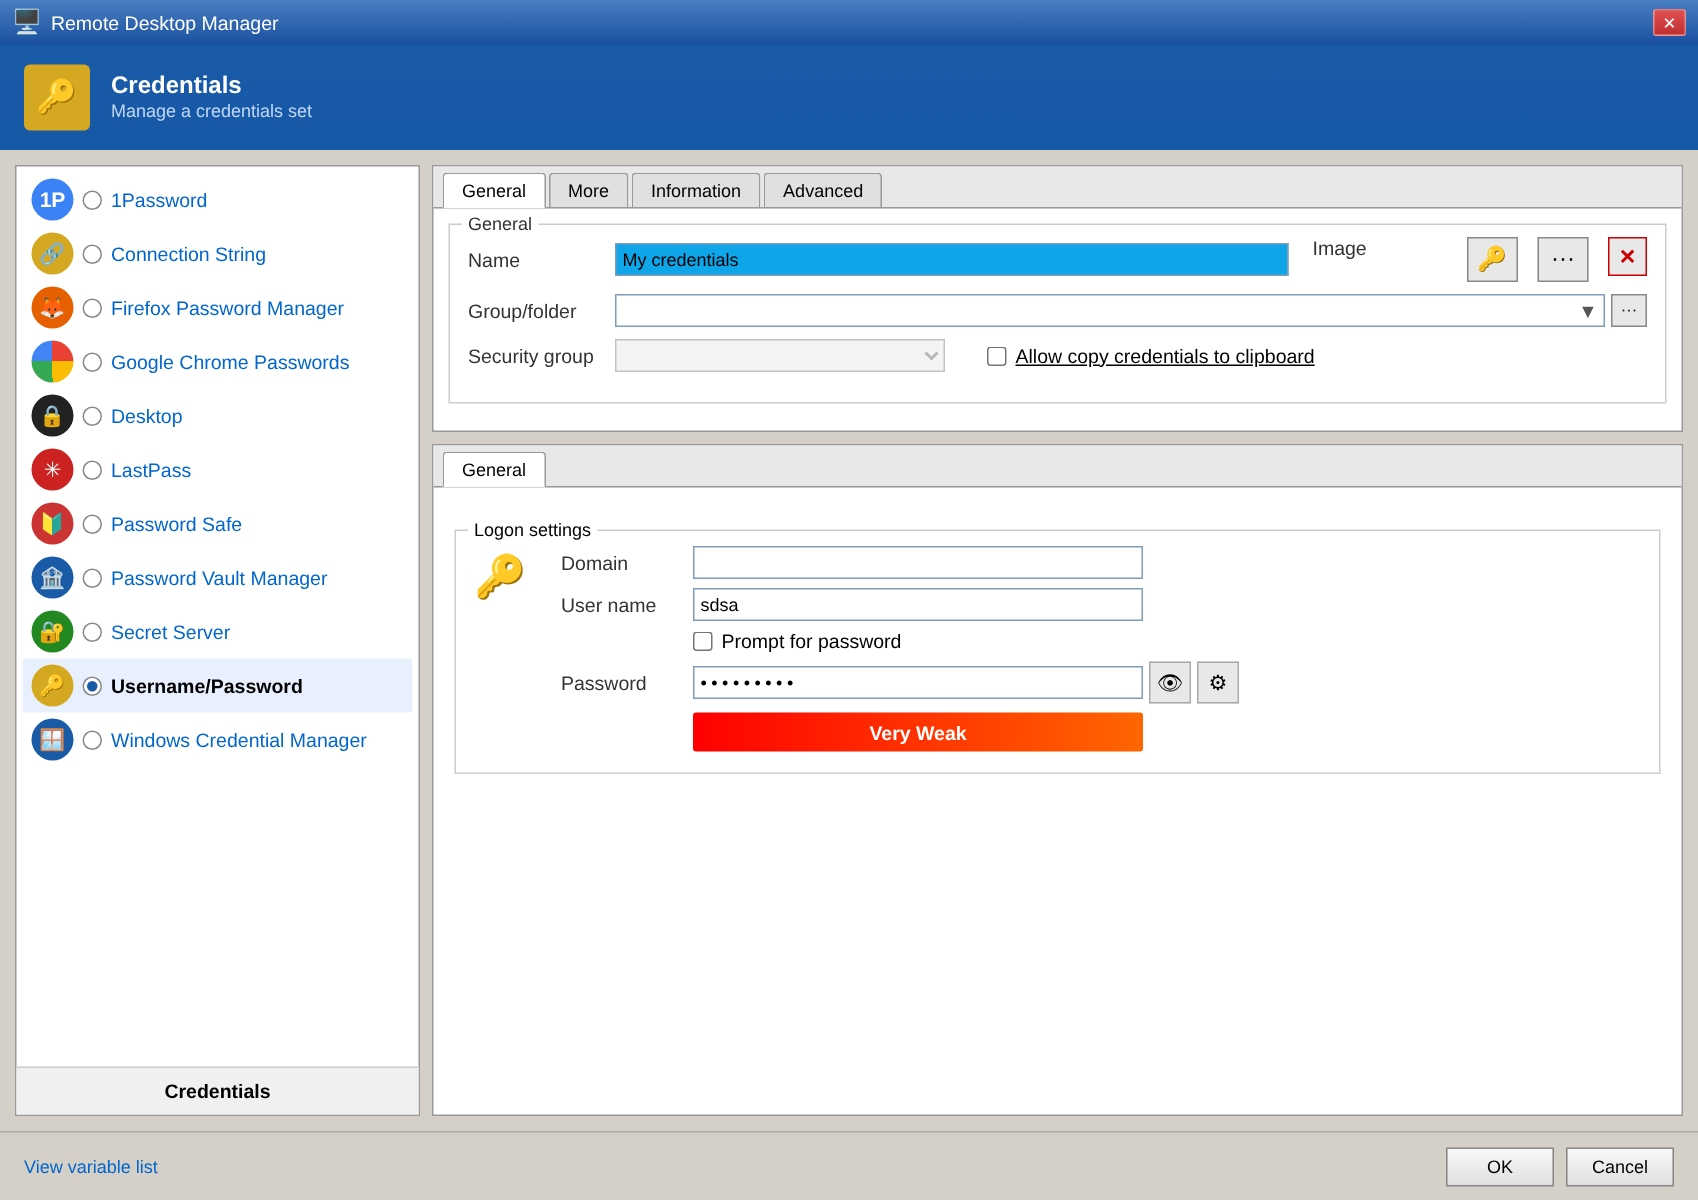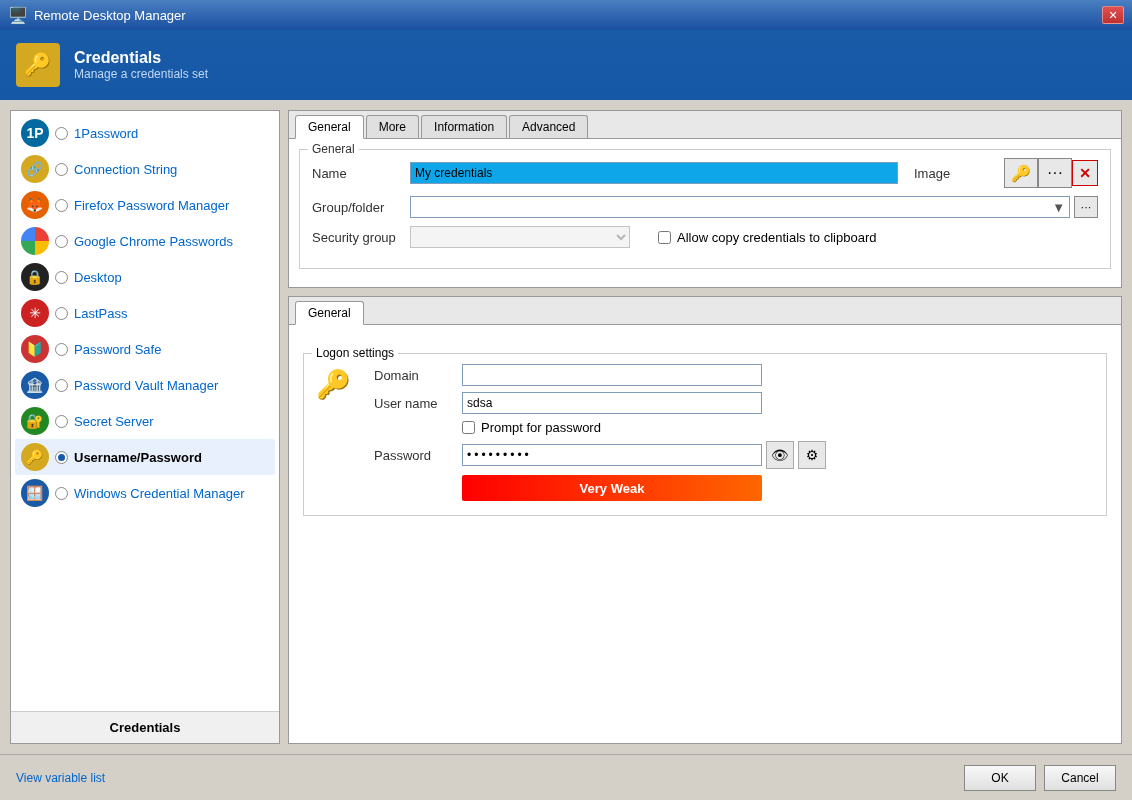--- a/index.html
+++ b/index.html
@@ -162,23 +162,23 @@
     }
     .dropdown-arrow { color: #555; }
     .ellipsis-btn {
       width: 24px; height: 22px; border: 1px solid #888; background: #e8e8e8;
       display: flex; align-items: center; justify-content: center; cursor: pointer; font-size: 11px;
     }
     .security-select {
       width: 220px; height: 22px; border: 1px solid #aaa; background: #f0f0f0;
       color: #999; font-size: 12px; padding: 0 4px;
     }
-    .checkbox-row { display: flex; align-items: center; gap: 6px; }
+    .checkbox-row { display: flex; align-items: center; gap: 6px; text-decoration: underline; }
     .checkbox-row input[type=checkbox] { width: 13px; height: 13px; }
-    .image-section { display: flex; align-items: center; gap: 0; margin-left: 8px; }
+    .image-section { display: flex; align-items: flex-start; gap: 13px; margin-left: 8px; }
 
     
     .lower-panel {
       background: white;
       border: 1px solid #999;
       flex: 1;
     }
     .lower-tab-bar {
       display: flex;
       background: #e8e8e8;
@@ -251,21 +251,21 @@
     }
     .footer-link { color: #0066cc; text-decoration: none; font-size: 12px; }
     .footer-buttons { display: flex; gap: 8px; }
     .footer-btn {
       width: 72px; height: 26px; border: 1px solid #888;
       background: linear-gradient(to bottom, #f8f8f8, #e0e0e0);
       cursor: pointer; font-size: 12px;
     }
 
     
-    .icon-1password { background: #0369a1; color: white; border-radius: 50%; width: 28px; height: 28px; display:flex; align-items:center; justify-content:center; font-weight:bold; font-size:13px; }
+    .icon-1password { background: #3b82f6; color: white; border-radius: 50%; width: 28px; height: 28px; display:flex; align-items:center; justify-content:center; font-weight:bold; font-size:13px; }
     .icon-connection { background: #d4a820; border-radius: 3px; width: 28px; height: 28px; display:flex; align-items:center; justify-content:center; font-size:16px; }
     .icon-firefox { width: 28px; height: 28px; background: #e66000; border-radius: 50%; display:flex; align-items:center; justify-content:center; color:white; font-size:14px; }
     .icon-chrome { width: 28px; height: 28px; background: conic-gradient(#ea4335 0 90deg, #fbbc04 90deg 180deg, #34a853 180deg 270deg, #4285f4 270deg 360deg); border-radius: 50%; }
     .icon-keepass { background: #222; border-radius: 50%; width: 28px; height: 28px; display:flex; align-items:center; justify-content:center; color:#4af; font-size:14px; }
     .icon-lastpass { background: #cc2222; border-radius: 3px; width: 28px; height: 28px; display:flex; align-items:center; justify-content:center; color:white; font-size:16px; }
     .icon-pwsafe { background: #cc3333; border-radius: 3px; width: 28px; height: 28px; display:flex; align-items:center; justify-content:center; color:white; font-size:14px; }
     .icon-pvmanager { background: #1a5ba8; border-radius: 3px; width: 28px; height: 28px; display:flex; align-items:center; justify-content:center; color:white; font-size:14px; }
     .icon-secret { background: #228822; border-radius: 50%; width: 28px; height: 28px; display:flex; align-items:center; justify-content:center; color:white; font-size:14px; }
     .icon-userpwd { background: #d4a820; border-radius: 3px; width: 28px; height: 28px; display:flex; align-items:center; justify-content:center; font-size:16px; }
     .icon-windows { background: #1a5ba8; border-radius: 3px; width: 28px; height: 28px; display:flex; align-items:center; justify-content:center; color:white; font-size:14px; }

